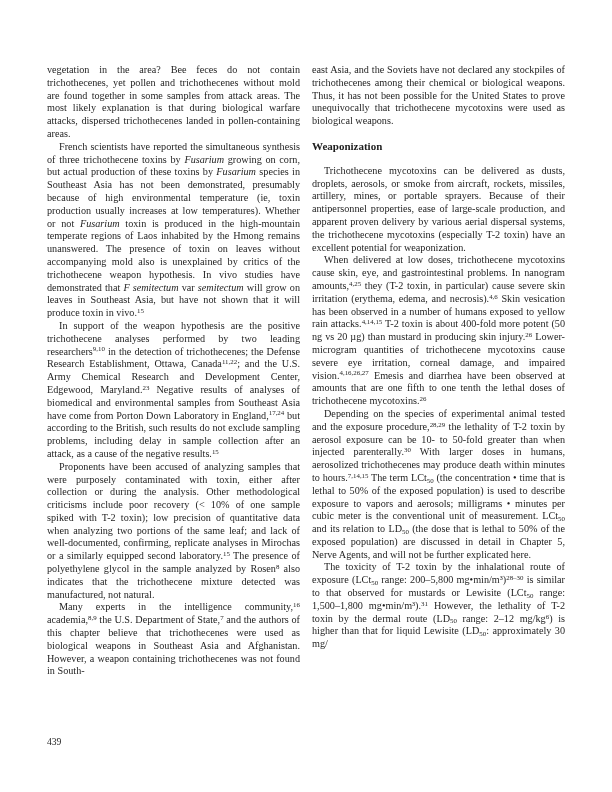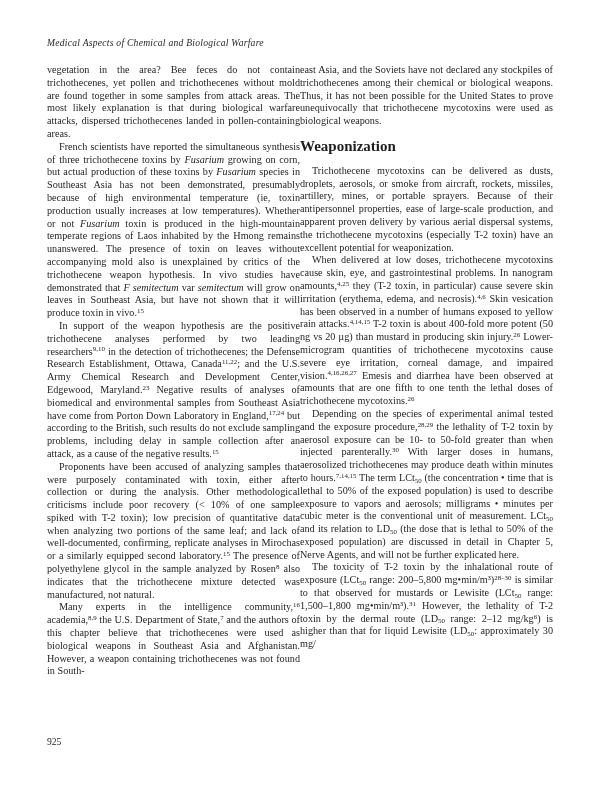--- a/index.html
+++ b/index.html
@@ -17,33 +17,33 @@
     font-style:italic;
     font-size:9.6px;
     letter-spacing:0.25px;
     color:#262626;
   }
   .columns {
     position:absolute;
     top:64px; left:47px;
     width:518px;
     display:flex;
-    gap:0;
+    gap:12px;
   }
   .col {
     width:253px;
     font-size:10.2px;
     line-height:12.8px;
     text-align:justify;
     color:#1e1e1e;
   }
   .col p { margin:0; }
   .col p.indent { text-indent:12px; }
   .col h3.subhead {
-    font-size:15px;
+    font-size:11px;
     font-weight:bold;
     text-align:left;
     margin:12px 0 12px 0;
   }
   .col em { }
   .col sup {
     font-size:6.9px;
     line-height:0;
     vertical-align:baseline;
     position:relative;
@@ -60,34 +60,33 @@
     position:absolute;
     left:47px; top:736px;
     font-size:9.6px;
     color:#262626;
   }
 </style>
 </head>
 <body>
 
 <div class="page">
-  <div class="running-header">Medical Aspects of Chemical and Biological Warfare</div>
 
   <div class="columns">
     <div class="col">
         <p class="">vegetation in the area?  Bee feces do not contain trichothecenes, yet pollen and trichothecenes without mold are found together in some samples from attack areas.  The most likely explanation is that during biological warfare attacks, dispersed trichothecenes landed in pollen-containing areas.</p>
         <p class="indent">French scientists have reported the simultaneous synthesis of three trichothecene toxins by <em>Fusarium</em> growing on corn, but actual production of these toxins by <em>Fusarium</em> species in Southeast Asia has not been demonstrated, presumably because of high environmental temperature (ie, toxin production usually increases at low temperatures).  Whether or not <em>Fusarium</em> toxin is produced in the high-mountain temperate regions of Laos inhabited by the Hmong remains unanswered.  The presence of toxin on leaves without accompanying mold also is unexplained by critics of the trichothecene weapon hypothesis.  In vivo studies have demonstrated that <em>F semitectum</em> var <em>semitectum</em> will grow on leaves in Southeast Asia, but have not shown that it will produce toxin in vivo.<sup>15</sup></p>
         <p class="indent">In support of the weapon hypothesis are the positive trichothecene analyses performed by two leading researchers<sup>9,10</sup> in the detection of trichothecenes; the Defense Research Establishment, Ottawa, Canada<sup>11,22</sup>; and the U.S. Army Chemical Research and Development Center, Edgewood, Maryland.<sup>23</sup> Negative results of analyses of biomedical and environmental samples from Southeast Asia have come from Porton Down Laboratory in England,<sup>17,24</sup> but according to the British, such results do not exclude sampling problems, including delay in sample collection after an attack, as a cause of the negative results.<sup>15</sup></p>
         <p class="indent">Proponents have been accused of analyzing samples that were purposely contaminated with toxin, either after collection or during the analysis. Other methodological criticisms include poor recovery (&lt; 10% of one sample spiked with T-2 toxin); low precision of quantitative data when analyzing two portions of the same leaf; and lack of well-documented, confirming, replicate analyses in Mirochas or a similarly equipped second laboratory.<sup>15</sup>  The presence of polyethylene glycol in the sample analyzed by Rosen<sup>8</sup> also indicates that the trichothecene mixture detected was manufactured, not natural.</p>
         <p class="indent">Many experts in the intelligence community,<sup>16</sup> academia,<sup>8,9</sup> the U.S. Department of State,<sup>7</sup> and the authors of this chapter believe that trichothecenes were used as biological weapons in Southeast Asia and Afghanistan.  However, a weapon containing trichothecenes was not found in South-</p>
       </div>
     <div class="col">
         <p class="">east Asia, and the Soviets have not declared any stockpiles of trichothecenes among their chemical or biological weapons.  Thus, it has not been possible for the United States to prove unequivocally that trichothecene mycotoxins were used as biological weapons.</p>
         <h3 class="subhead">Weaponization</h3>
         <p class="indent">Trichothecene mycotoxins can be delivered as dusts, droplets, aerosols, or smoke from aircraft, rockets, missiles, artillery, mines, or portable sprayers.  Because of their antipersonnel properties, ease of large-scale production, and apparent proven delivery by various aerial dispersal systems, the trichothecene mycotoxins (especially T-2 toxin) have an excellent potential for weaponization.</p>
         <p class="indent">When delivered at low doses, trichothecene mycotoxins cause skin, eye, and gastrointestinal problems.  In nanogram amounts,<sup>4,25</sup> they (T-2 toxin, in particular) cause severe skin irritation (erythema, edema, and necrosis).<sup>4,6</sup>  Skin vesication has been observed in a number of humans exposed to yellow rain attacks.<sup>4,14,15</sup>  T-2 toxin is about 400-fold more potent (50 ng vs 20 µg) than mustard in producing skin injury.<sup>26</sup>  Lower-microgram quantities of trichothecene mycotoxins cause severe eye irritation, corneal damage, and impaired vision.<sup>4,16,26,27</sup> Emesis and diarrhea have been observed at amounts that are one fifth to one tenth the lethal doses of trichothecene mycotoxins.<sup>26</sup></p>
         <p class="indent">Depending on the species of experimental animal tested and the exposure procedure,<sup>28,29</sup> the lethality of T-2 toxin by aerosol exposure can be 10- to 50-fold greater than when injected parenterally.<sup>30</sup> With larger doses in humans, aerosolized trichothecenes may produce death within minutes to hours.<sup>7,14,15</sup>  The term LCt<sub>50</sub> (the concentration • time that is lethal to 50% of the exposed population) is used to describe exposure to vapors and aerosols; milligrams • minutes per cubic meter is the conventional unit of measurement.  LCt<sub>50</sub> and its relation to LD<sub>50</sub> (the dose that is lethal to 50% of the exposed population) are discussed in detail in Chapter 5, Nerve Agents, and will not be further explicated here.</p>
         <p class="indent">The toxicity of T-2 toxin by the inhalational route of exposure (LCt<sub>50</sub> range: 200–5,800 mg•min/m³)<sup>28–30</sup> is similar to that observed for mustards or Lewisite (LCt<sub>50</sub> range: 1,500–1,800 mg•min/m³).<sup>31</sup>  However, the lethality of T-2 toxin by the dermal route (LD<sub>50</sub> range: 2–12 mg/kg<sup>6</sup>) is higher than that for liquid Lewisite (LD<sub>50</sub>: approximately 30 mg/</p>
       </div>
   </div>
 
-  <div class="page-number">925</div>
+  <div class="page-number">439</div>
 </div>
 
 </body></html>

